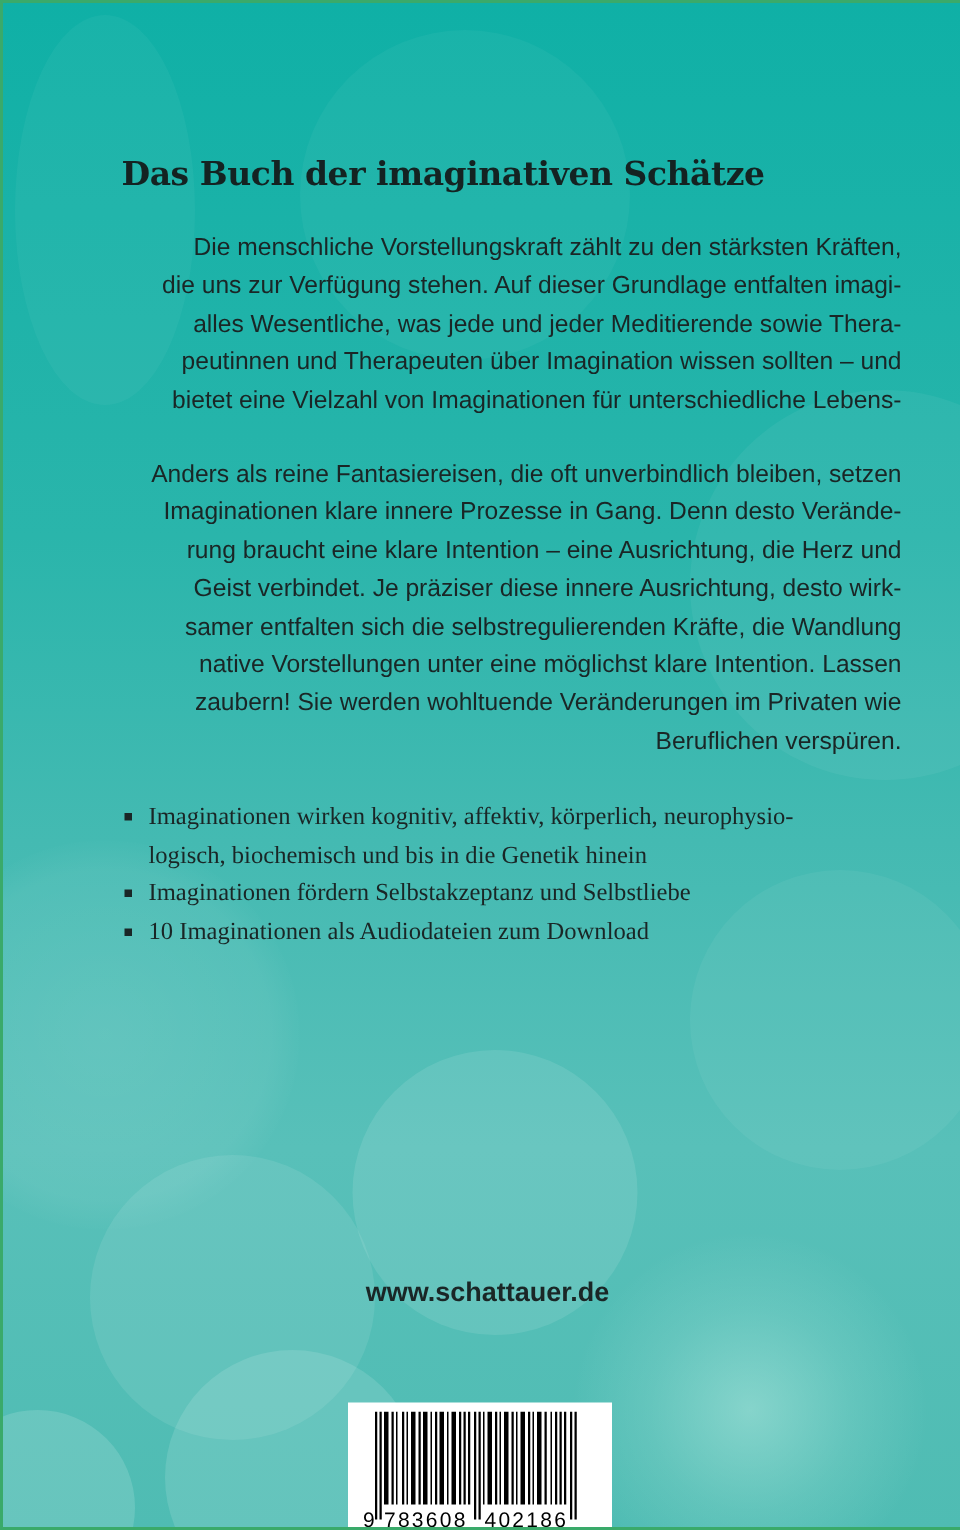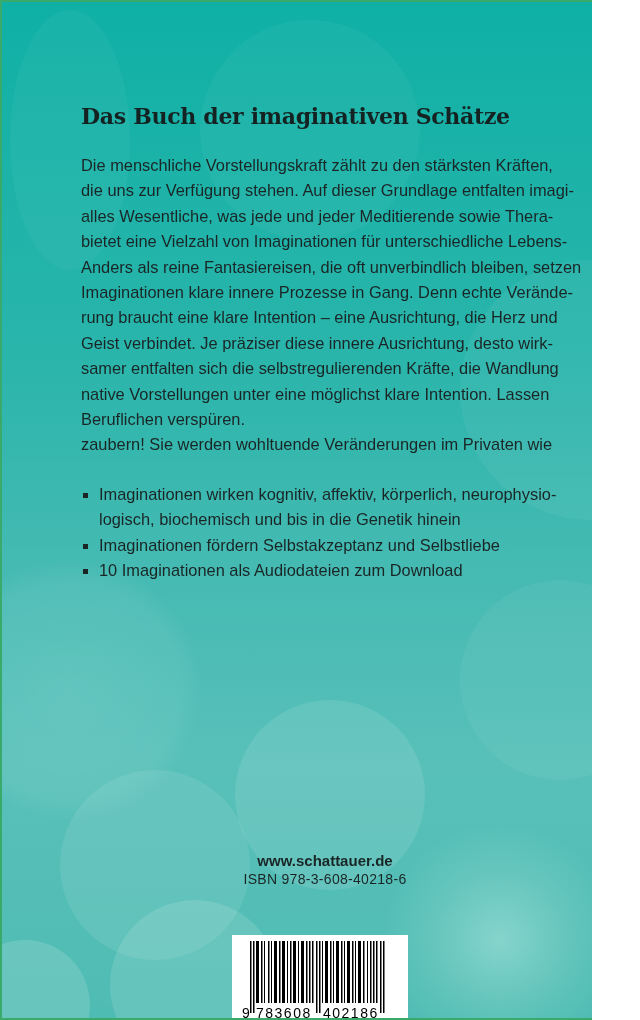--- a/index.html
+++ b/index.html
@@ -1,19 +1,19 @@
 <!DOCTYPE html>
 <html><head>
   <meta charset="utf-8">
   <style>
     html, body { margin: 0; padding: 0; }
     body { width: 640px; height: 1020px; overflow: hidden; }
     .cover {
       position: relative;
-      width: 592px; height: 1020px;
+      width: 640px; height: 1020px;
       background: linear-gradient(180deg, #0fb0a6 0%, #2ab5ab 35%, #44bab2 55%, #58c0b9 75%, #4fbcb3 100%);
       overflow: hidden;
     }
     .bokeh { position: absolute; border-radius: 50%; pointer-events: none; }
     .b1 { left: -60px; top: 560px; width: 260px; height: 260px; background: radial-gradient(circle, rgba(255,255,255,0.10) 0%, rgba(255,255,255,0.06) 60%, rgba(255,255,255,0) 72%); }
     .b2 { left: 60px; top: 770px; width: 190px; height: 190px; background: rgba(255,255,255,0.09); }
     .b3 { left: 235px; top: 700px; width: 190px; height: 190px; background: rgba(255,255,255,0.10); }
     .b4 { left: 110px; top: 900px; width: 170px; height: 170px; background: rgba(255,255,255,0.12); }
     .b5 { left: -40px; top: 940px; width: 130px; height: 130px; background: rgba(255,255,255,0.14); }
     .b6 { left: 380px; top: 820px; width: 240px; height: 240px; background: radial-gradient(circle, rgba(230,255,245,0.35) 0%, rgba(230,255,245,0.12) 40%, rgba(230,255,245,0) 70%); }
@@ -27,37 +27,37 @@
     .title {
       font-family: "DejaVu Serif", "Liberation Serif", serif;
       font-weight: bold; font-size: 22px; color: #142322;
       margin: 0 0 24px 0; letter-spacing: -0.3px;
     }
     .para {
       font-family: "Liberation Sans", "DejaVu Sans", sans-serif;
       font-size: 16.4px; line-height: 25.4px; margin: 0;
       color: #1a2626;
     }
-    .para .ln { display: block; white-space: nowrap; }
-    .para + .para { }
+    .para .ln { display: block; white-space: nowrap; text-align: right; }
+    .para + .para { margin-top: 24px; }
     .bullets { list-style: none; padding: 0; margin: 24px 0 0 0; }
     .bullets li {
       position: relative; padding-left: 18px;
       font-family: "Liberation Sans", "DejaVu Sans", sans-serif;
       font-size: 16.4px; line-height: 25.4px; color: #1a2626;
     }
     .bullets li .sq {
       position: absolute; left: 2px; top: 11px; width: 5px; height: 5px; background: #1a2626;
     }
-    .bullets li .ln { display: block; white-space: nowrap; }
+    .bullets li .ln { display: block; white-space: nowrap; font-family: Liberation Serif, serif; }
 
     .footer { position: absolute; left: 0; top: 852px; width: 640px; text-align: center; }
     .url {
       font-family: "Liberation Sans", "DejaVu Sans", sans-serif; font-weight: bold;
-      font-size: 15px; color: #1a2626; line-height: 18px; margin-left: 10px;
+      font-size: 18px; color: #1a2626; line-height: 18px; margin-left: 10px;
     }
     .isbn {
       font-family: "Liberation Sans", "DejaVu Sans", sans-serif;
       font-size: 14px; color: #1a2626; line-height: 18px; letter-spacing: 0.3px; margin-left: 10px;
     }
     .barcode {
       position: absolute; left: 232px; top: 935px; width: 176px; height: 87px;
       background: #ffffff; box-sizing: border-box; padding: 6px 10px 0 10px;
     }
     .barcode svg { display: block; }
@@ -77,32 +77,33 @@
   <div class="bokeh b5"></div>
   <div class="bokeh b6"></div>
 
   <div class="content">
     <h1 class="title">Das Buch der imaginativen Schätze</h1>
 
     <p class="para">
       <span class="ln">Die menschliche Vorstellungskraft zählt zu den stärksten Kräften,</span>
       <span class="ln">die uns zur Verfügung stehen. Auf dieser Grundlage entfalten imagi-</span>
       <span class="ln">alles Wesentliche, was jede und jeder Meditierende sowie Thera-</span>
+      <span class="ln">peutinnen und Therapeuten über Imagination wissen sollten – und</span>
       <span class="ln">bietet eine Vielzahl von Imaginationen für unterschiedliche Lebens-</span>
     </p>
 
     <p class="para">
       <span class="ln">Anders als reine Fantasiereisen, die oft unverbindlich bleiben, setzen</span>
-      <span class="ln">Imaginationen klare innere Prozesse in Gang. Denn echte Verände-</span>
+      <span class="ln">Imaginationen klare innere Prozesse in Gang. Denn desto Verände-</span>
       <span class="ln">rung braucht eine klare Intention – eine Ausrichtung, die Herz und</span>
       <span class="ln">Geist verbindet. Je präziser diese innere Ausrichtung, desto wirk-</span>
       <span class="ln">samer entfalten sich die selbstregulierenden Kräfte, die Wandlung</span>
       <span class="ln">native Vorstellungen unter eine möglichst klare Intention. Lassen</span>
+      <span class="ln">zaubern! Sie werden wohltuende Veränderungen im Privaten wie</span>
       <span class="ln">Beruflichen verspüren.</span>
-      <span class="ln">zaubern! Sie werden wohltuende Veränderungen im Privaten wie</span>
     </p>
 
     <ul class="bullets">
       <li>
         <span class="sq"></span>
         <span class="ln">Imaginationen wirken kognitiv, affektiv, körperlich, neurophysio-</span>
         <span class="ln">logisch, biochemisch und bis in die Genetik hinein</span>
       </li>
       <li>
         <span class="sq"></span>
@@ -110,21 +111,20 @@
       </li>
       <li>
         <span class="sq"></span>
         <span class="ln">10 Imaginationen als Audiodateien zum Download</span>
       </li>
     </ul>
   </div>
 
   <div class="footer">
     <div class="url">www.schattauer.de</div>
-    <div class="isbn">ISBN 978-3-608-40218-6</div>
   </div>
 
   <div class="barcode">
     <svg width="156" height="80" viewBox="0 0 156 80">
       <g fill="#000">
         <rect x="8" y="0" width="1.5" height="72"></rect>
         <rect x="11" y="0" width="1.5" height="72"></rect>
         <rect x="14" y="0" width="3" height="62"></rect>
         <rect x="19" y="0" width="1.5" height="62"></rect>
         <rect x="22" y="0" width="1" height="62"></rect>

